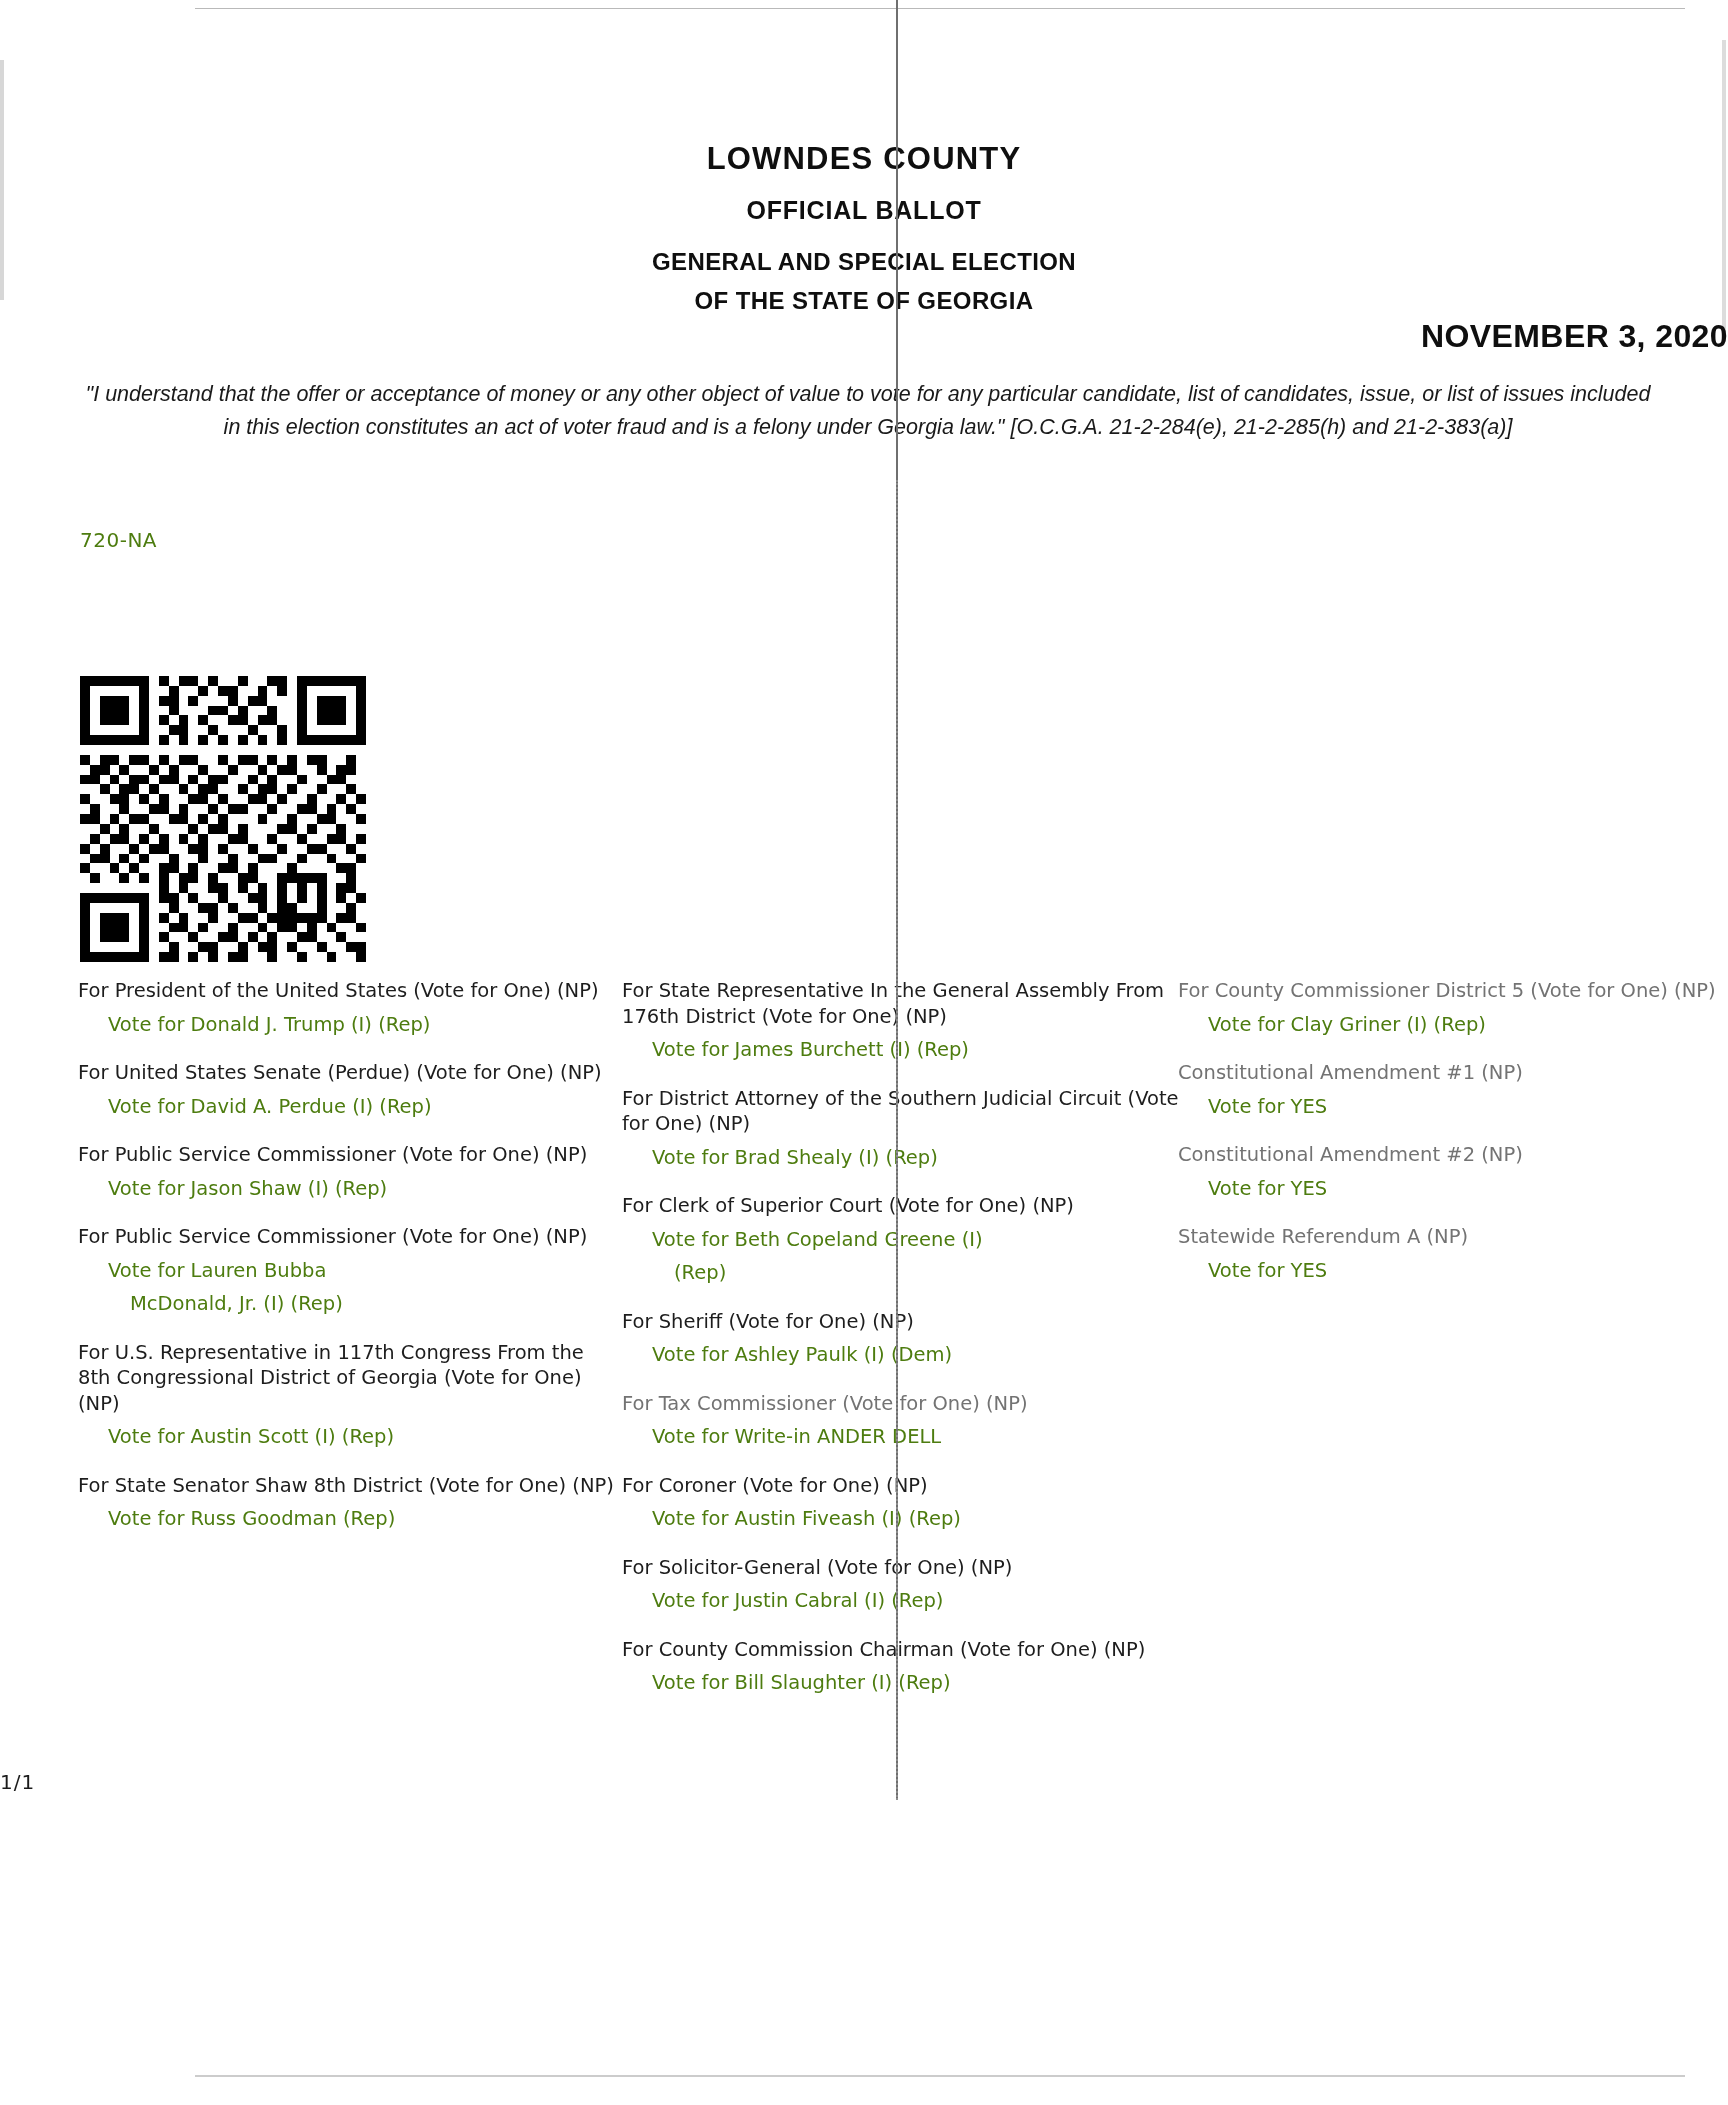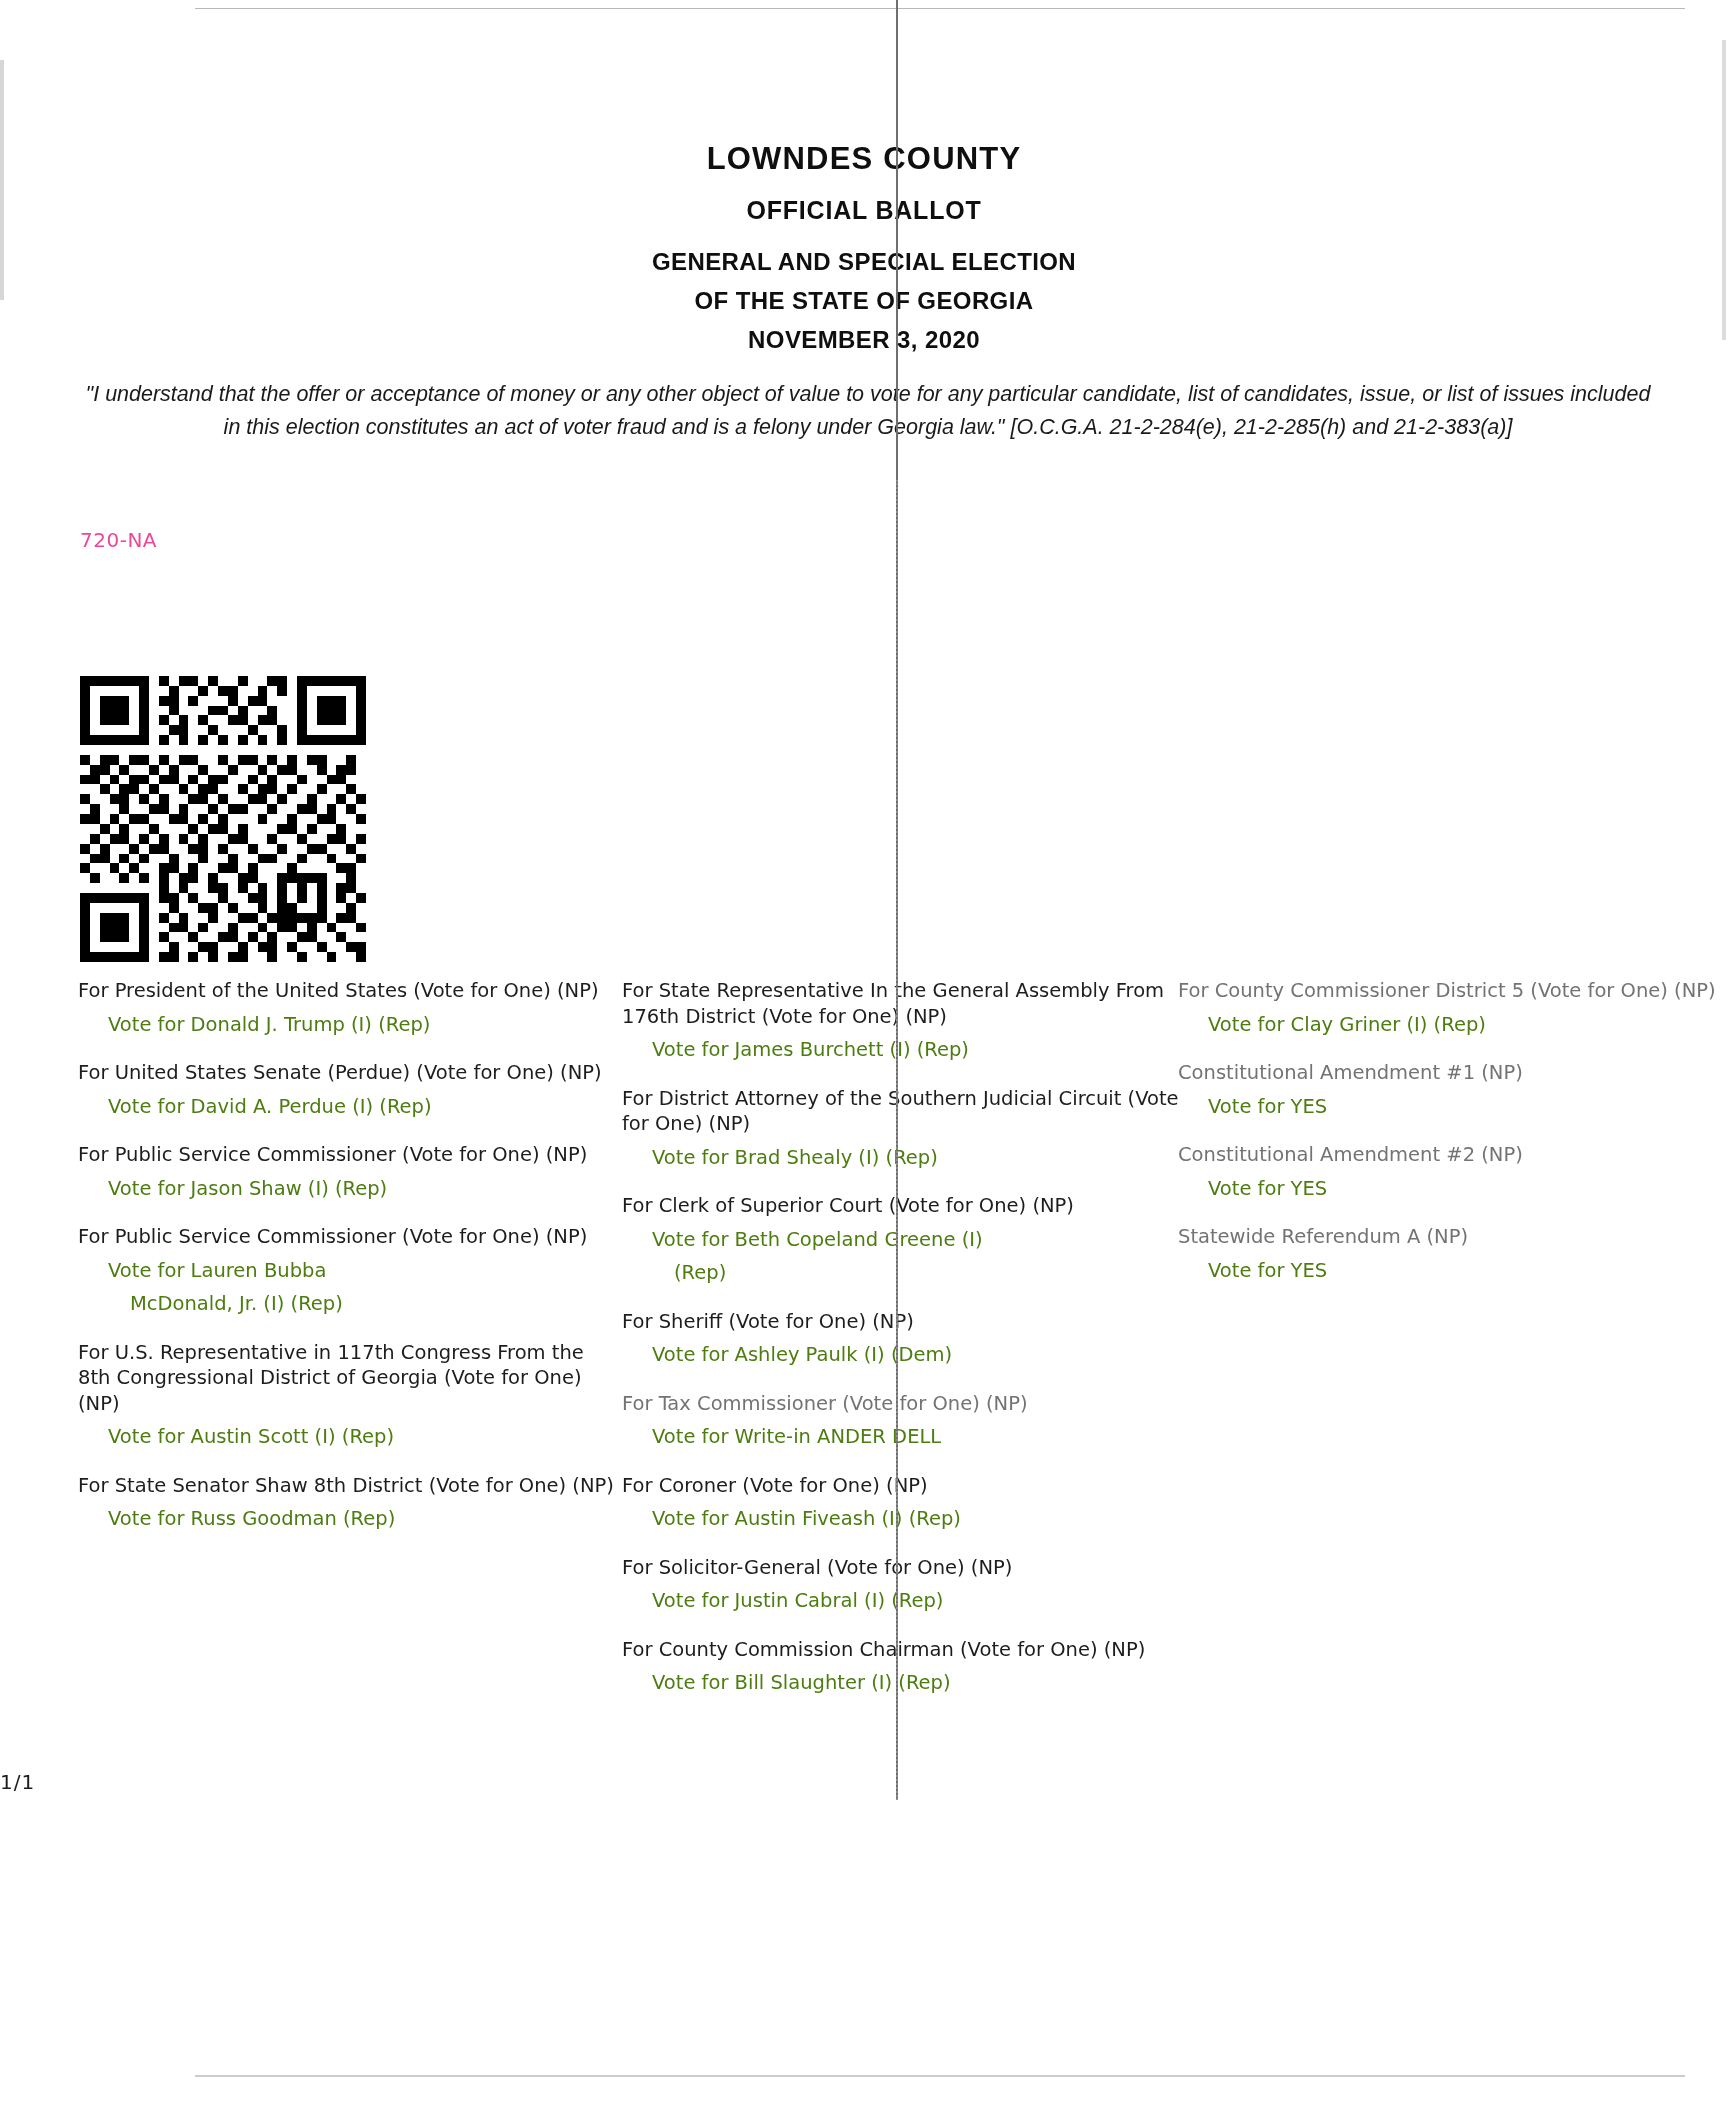--- a/index.html
+++ b/index.html
@@ -103,23 +103,24 @@
     top: 248px;
     font-size: 24px;
     letter-spacing: 0.4px;
   }
   #hdr-state {
     top: 287px;
     font-size: 24px;
     letter-spacing: 0.4px;
   }
   #hdr-date {
-    top: 326px;
-    font-size: 24px;
+    top: 318px;
+    font-size: 32px;
     letter-spacing: 0.4px;
+    text-align: right;
   }
 
   
   .oath {
     position: absolute;
     left: 78px;
     top: 378px;
     width: 1580px;
     text-align: center;
     font-family: "Liberation Sans", sans-serif;
@@ -129,21 +130,21 @@
     color: #1a1a1a;
   }
 
   
   #style-code {
     position: absolute;
     left: 80px;
     top: 528px;
     font-family: "DejaVu Sans", sans-serif;
     font-size: 20px;
-    color: #ec4899;
+    color: #4d7c0f;
     letter-spacing: 0.5px;
   }
 
   
   #qr {
     position: absolute;
     left: 80px;
     top: 676px;
     width: 286px;
     height: 286px;

